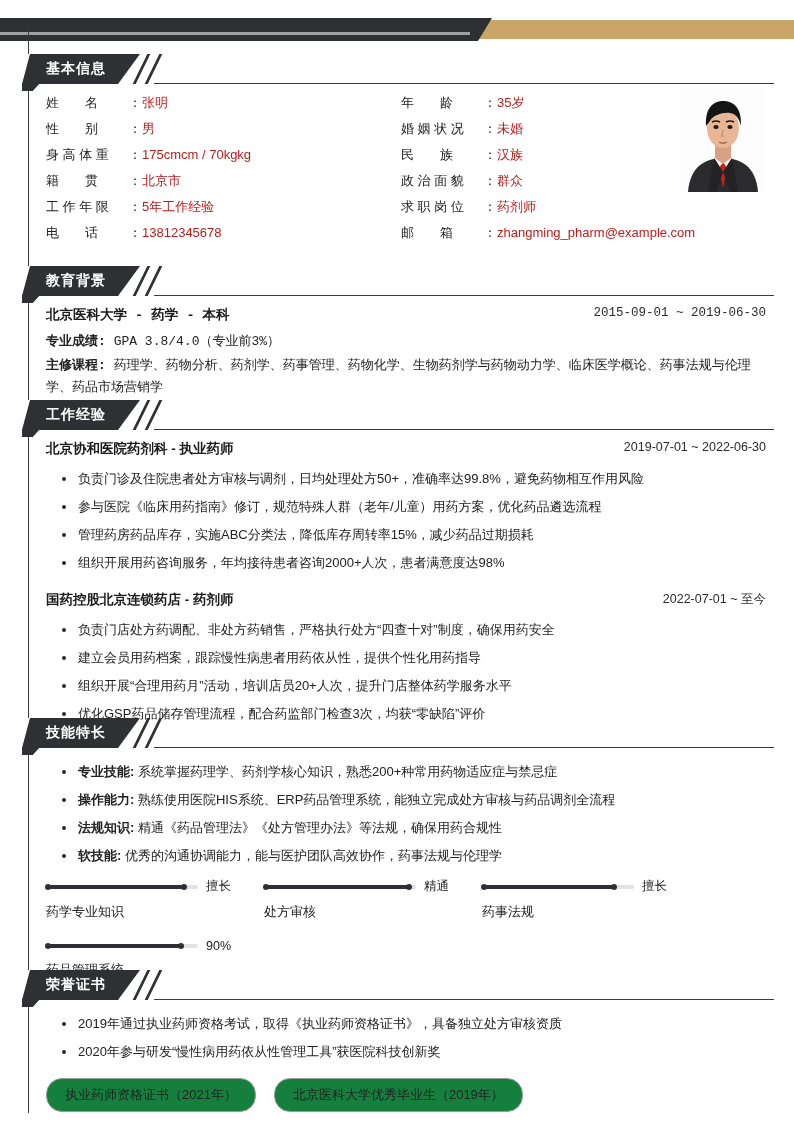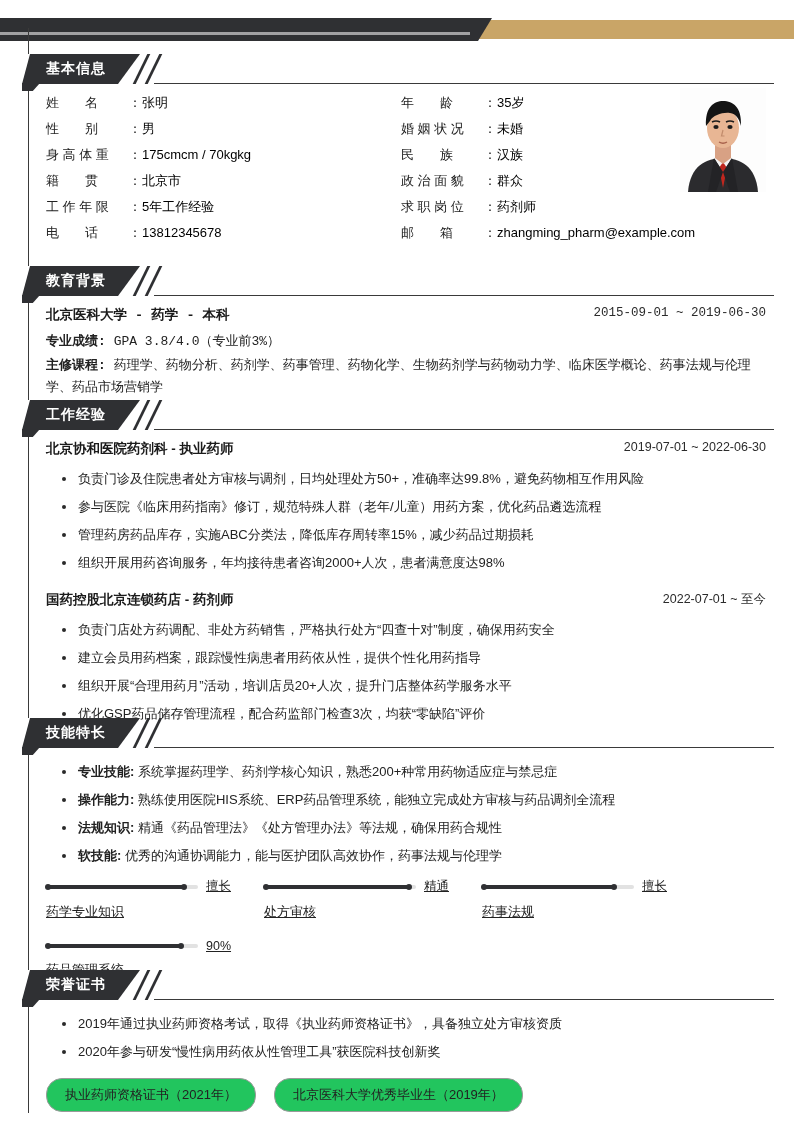--- a/index.html
+++ b/index.html
@@ -155,21 +155,21 @@
     font-size: 13px;
   }
   .info-label {
     width: 82px;
     display: flex;
     justify-content: space-between;
     color: #222;
     letter-spacing: 0;
   }
   .info-colon { width: 14px; text-align: center; }
-  .info-value { color: #000000; }
+  .info-value { color: #b91c1c; }
 
   .photo {
     position: absolute;
     right: 0px;
     top: 4px;
     width: 86px;
     height: 104px;
     overflow: hidden;
     background: #fdfdfd;
   }
@@ -213,21 +213,21 @@
     background: #2a2a2a;
   }
   ul.bullets li b { font-weight: bold; }
 
   
   .bars {
     display: flex;
     flex-wrap: wrap;
     margin-top: 8px;
   }
-  .bar-item { width: 218px; margin-bottom: 18px; text-decoration: underline; }
+  .bar-item { width: 218px; margin-bottom: 18px; }
   .bar-track {
     position: relative;
     display: flex;
     align-items: center;
     gap: 8px;
   }
   .bar-line {
     position: relative;
     width: 152px;
     height: 4px;
@@ -267,21 +267,21 @@
     gap: 14px 18px;
     margin-top: 12px;
   }
   .tag {
     border: 1px solid #9a9a9a;
     border-radius: 16px;
     padding: 7px 18px;
     font-size: 13px;
     color: #222;
     white-space: nowrap;
-    background: #22c55e;
+    background: #15803d;
   }
 </style>
 </head>
 <body>
 
 <div class="page">
 
   <div class="topbar">
     <div class="gold"></div>
     <div class="dark">

